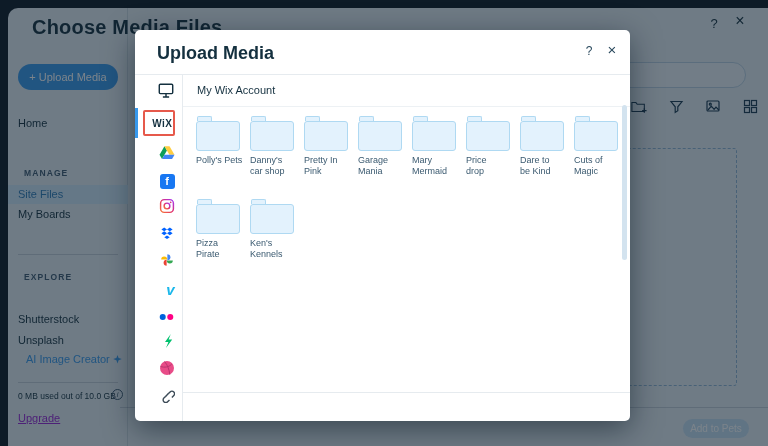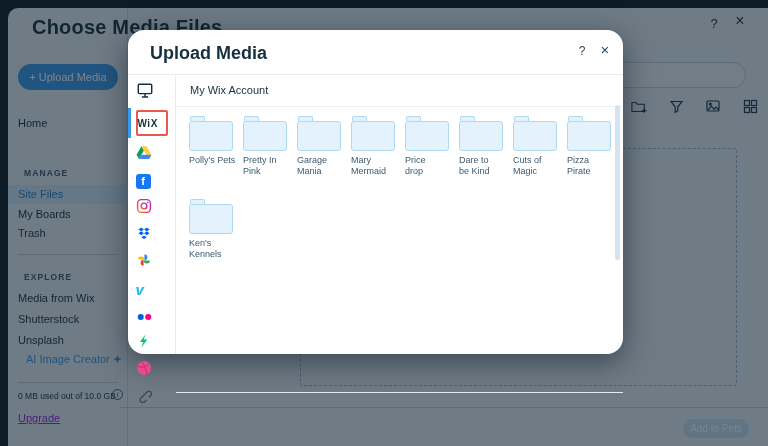--- a/index.html
+++ b/index.html
@@ -49,35 +49,35 @@
   .mm-footer-divider { position:absolute; left:112px; right:0; top:399px; height:1px;
                        background:rgba(27,61,86,.18); }
   .mm-add-btn { position:absolute; left:675px; top:411px; width:66px; height:19px;
                 border:none; border-radius:10px; background:#C3DDF2; color:#FFFFFF;
                 font-size:10px; font-family:inherit; cursor:default; }
 
   
   .overlay { position:absolute; inset:0; background:rgba(15,29,41,.55); z-index:2; }
 
   
-  .modal { position:absolute; left:128px; top:30px; width:495px; height:324px;
-           background:#fff; border-radius:16px; z-index:3;
+  .modal { position:absolute; left:135px; top:30px; width:495px; height:391px;
+           background:#fff; border-radius:5px; z-index:3;
            box-shadow:0 8px 30px rgba(4,18,30,.5); }
   .md-title { position:absolute; left:22px; top:13px; font-size:18px; font-weight:700;
               color:#14303F; }
   .md-help  { position:absolute; left:445px; top:12px; width:18px; height:18px; border:none;
               background:transparent; font-size:12px; color:#2B4A5E; cursor:pointer; }
   .md-close { position:absolute; left:468px; top:10px; width:18px; height:18px; border:none;
               background:transparent; font-size:15px; color:#2B4A5E; cursor:pointer; }
   .md-header-divider { position:absolute; left:0; right:0; top:44px; height:1px; background:#E6EBEF; }
 
   .md-rail { position:absolute; left:0; top:45px; bottom:0; width:48px;
              border-right:1px solid #E6EBEF; display:flex; flex-direction:column;
              align-items:center; padding-top:8px; gap:9px; }
-  .rail-item { width:32px; height:18px; display:flex; align-items:center; justify-content:flex-start;
+  .rail-item { width:32px; height:18px; display:flex; align-items:center; justify-content:flex-end;
                cursor:pointer; flex:none; }
   .rail-item.wix-tab { height:26px; border:2px solid #E6594B; border-radius:2px; }
   .rail-sel-bar { position:absolute; left:0; top:78px; width:3px; height:30px; background:#3899EC; }
   .wix-word { font-size:10px; font-weight:700; color:#14303F; letter-spacing:.5px; }
   .fb-badge { width:15px; height:15px; border-radius:3px; background:#1877F2; color:#fff;
               font-size:11px; font-weight:700; text-align:center; line-height:15px; }
   .vimeo-v { color:#1AB7EA; font-size:15px; font-weight:800; font-style:italic; line-height:1; }
 
   .md-content { position:absolute; left:48px; top:45px; right:0; bottom:0; }
   .md-content-header { position:absolute; left:14px; top:0; height:30px; line-height:30px;
@@ -112,24 +112,22 @@
     <button class="mm-help">?</button>
     <button class="mm-close">×</button>
 
     <button class="mm-upload-btn">+ Upload Media</button>
 
     <div class="mm-sidebar">
       <div class="sb-item" style="top:106px">Home</div>
       <div class="sb-section" style="top:160px">MANAGE</div>
       <div class="sb-item selected" style="top:177px">Site Files</div>
       <div class="sb-item" style="top:197px">My Boards</div>
-      <div class="sb-item" style="top:216px">Trash</div>
       <div class="sb-divider" style="top:246px"></div>
       <div class="sb-section" style="top:264px">EXPLORE</div>
-      <div class="sb-item" style="top:281px">Media from Wix</div>
       <div class="sb-item" style="top:302px">Shutterstock</div>
       <div class="sb-item" style="top:323px">Unsplash</div>
       <div class="sb-item sb-link" style="top:342px"><span>AI Image Creator</span><span class="sparkle"><svg width="9" height="9" viewBox="0 0 10 10">
               <path fill="#3899EC" d="M5 0l1.2 3.3L9.8 4.5 6.2 5.7 5 9.5 3.8 5.7.2 4.5 3.8 3.3z"></path>
             </svg></span></div>
       <div class="sb-divider" style="top:374px"></div>
       <div class="sb-storage">0 MB used out of 10.0 GB</div>
       <div class="sb-info">i</div>
       <div class="sb-upgrade">Upgrade</div>
     </div>
@@ -266,20 +264,26 @@
 
       <div class="folder-grid">
         <div class="folder-cell">
             <div class="folder-tab"></div>
             <div class="folder-body"></div>
             <div class="folder-label">Polly's Pets</div>
           </div>
         <div class="folder-cell">
             <div class="folder-tab"></div>
             <div class="folder-body"></div>
+            <div class="folder-label">Danny's
+car shop</div>
+          </div>
+        <div class="folder-cell">
+            <div class="folder-tab"></div>
+            <div class="folder-body"></div>
             <div class="folder-label">Pretty In
 Pink</div>
           </div>
         <div class="folder-cell">
             <div class="folder-tab"></div>
             <div class="folder-body"></div>
             <div class="folder-label">Garage
 Mania</div>
           </div>
         <div class="folder-cell">

